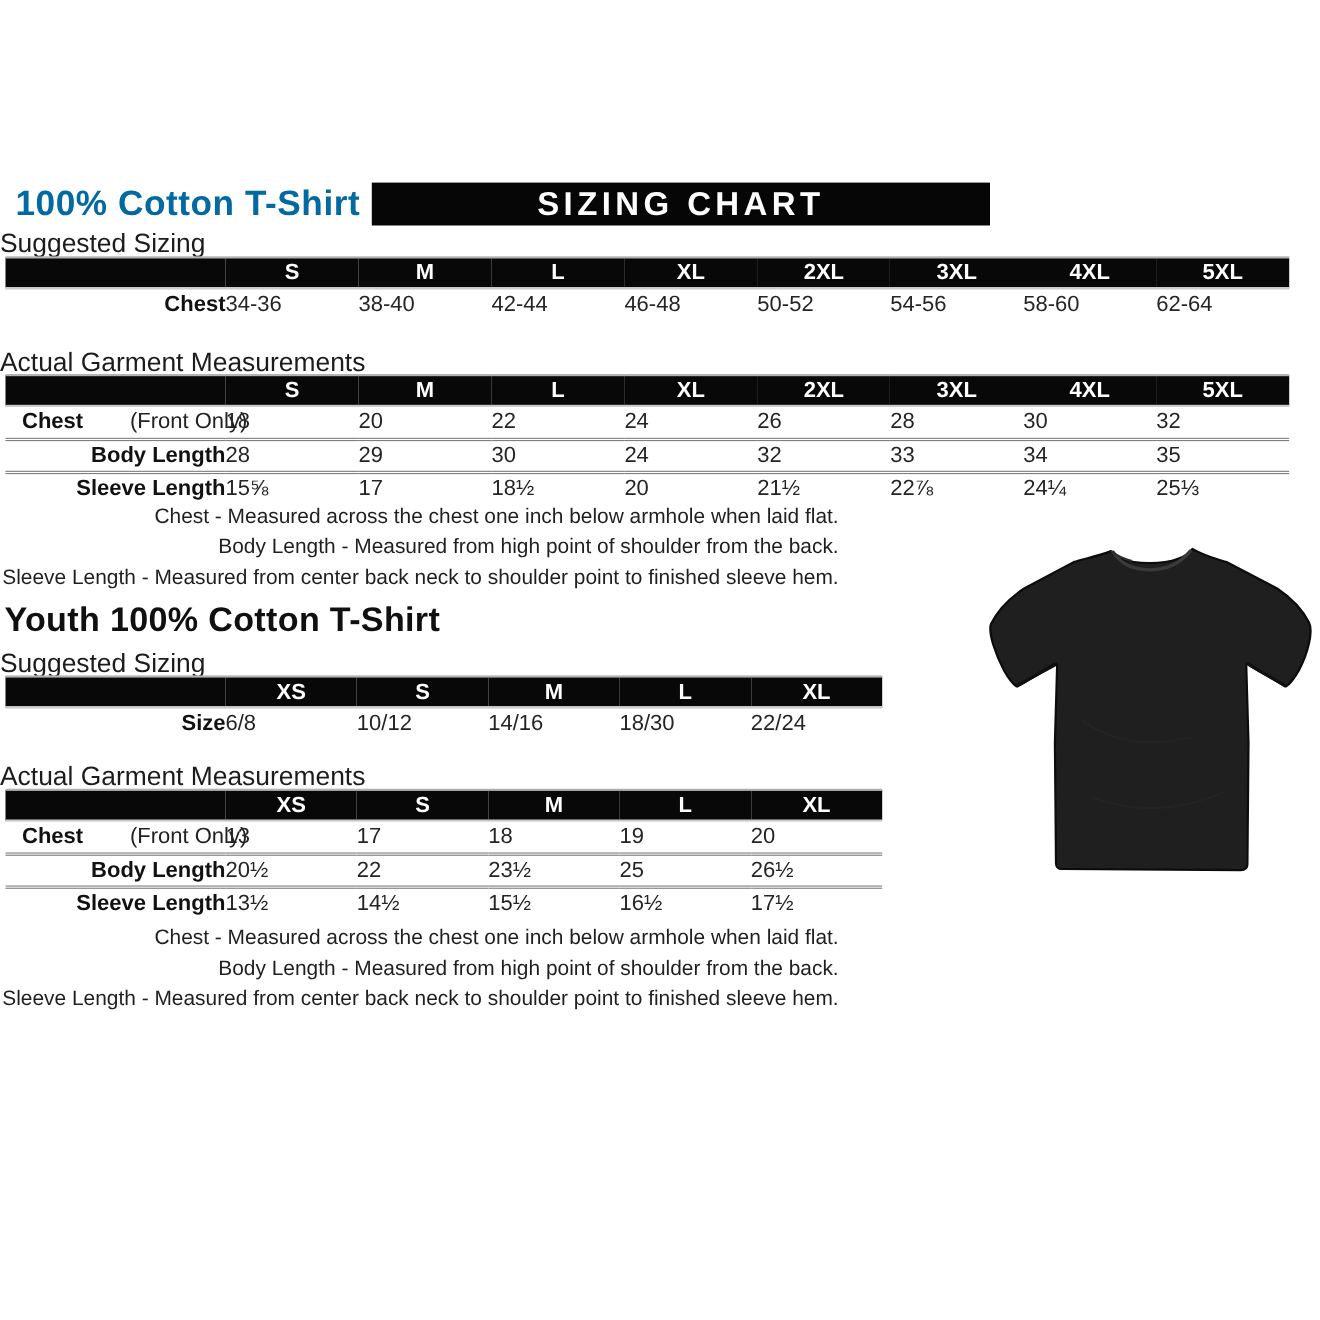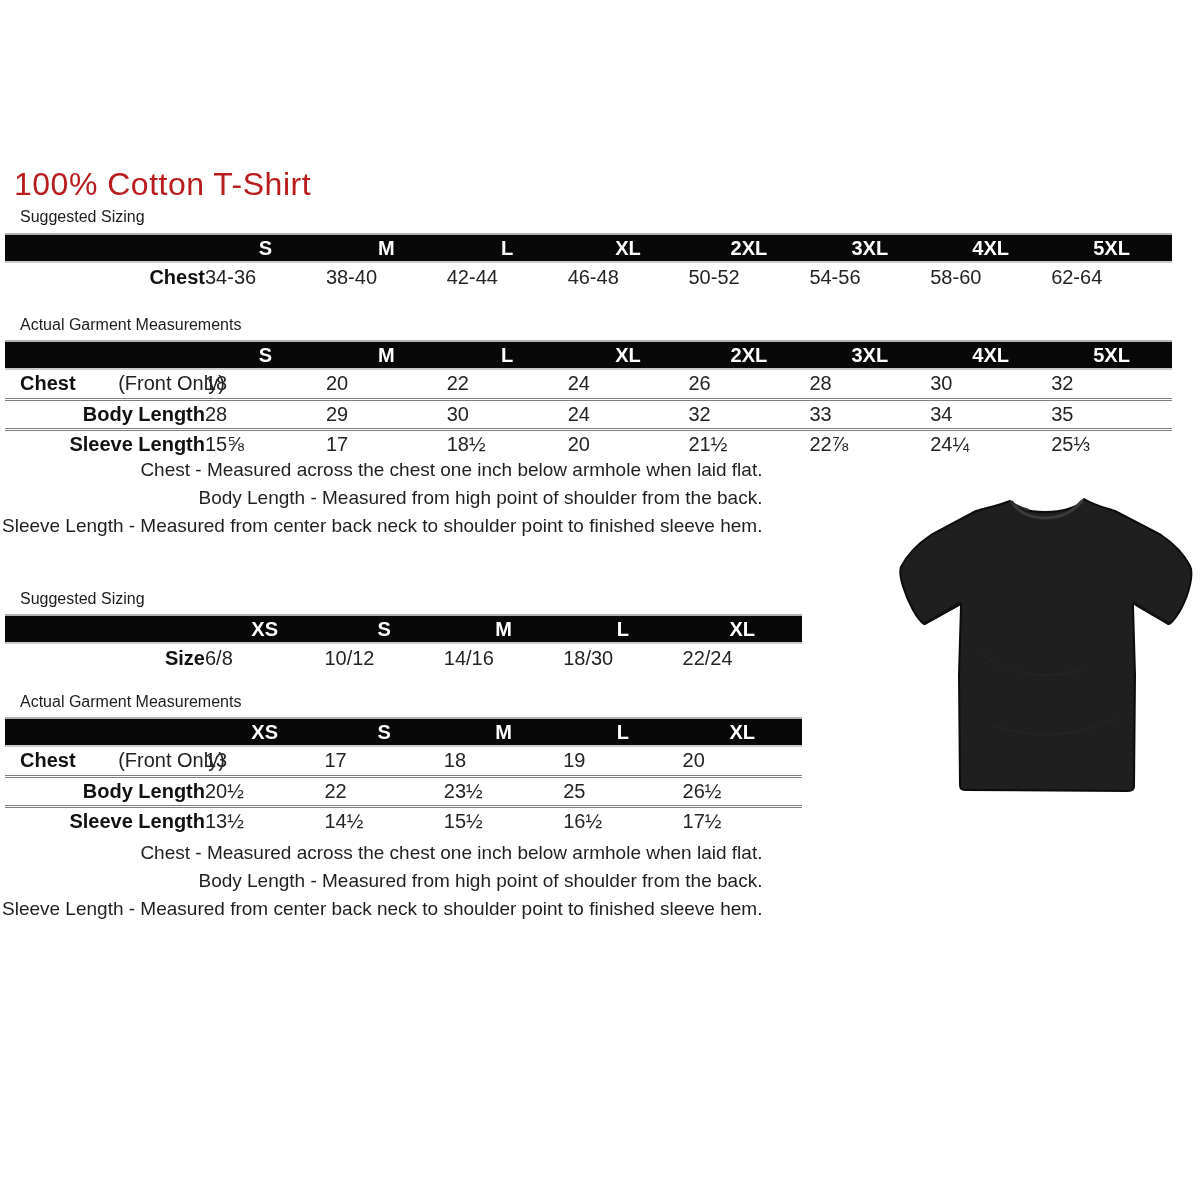--- a/index.html
+++ b/index.html
@@ -8,32 +8,32 @@
     font-family:"Liberation Sans", sans-serif;
     color:#1a1a1a;
     width:1200px; height:1200px;
     position:relative;
     overflow:hidden;
   }
   .canvas { position:absolute; top:0; left:0; width:1200px; height:1200px; background:#fff; }
 
   .main-title {
     position:absolute; left:14px; top:166px;
-    font-size:32px; font-weight:400; letter-spacing:0.5px; color:#b91c1c;text-align:right;
+    font-size:32px; font-weight:700; letter-spacing:0.5px; color:#0369a1;text-align:right;
   }
   .banner {
     position:absolute; left:338px; top:166px; width:562px; height:39px;
     background:#060606; color:#ffffff;
     font-size:30px; font-weight:bold; letter-spacing:4px;
     text-align:center; line-height:39px;
   }
 
   .section-label {
-    position:absolute; left:20px;
-    font-size:16px; color:#1c1c1c;
+    position:absolute; left:0;
+    font-size:24px; color:#1c1c1c;
   }
 
   .table-wrap { position:absolute; left:5px; }
   .table-wrap.adult { width:1167px; }
   .table-wrap.youth { width:797px; }
 
   table.sizing-table {
     border-collapse:collapse; table-layout:fixed; width:100%;
     font-size:20px;
   }
@@ -67,20 +67,21 @@
   }
 
   .tshirt-box { position:absolute; left:893px; top:475px; width:305px; height:335px; }
 </style>
 </head>
 <body>
 
 <div class="canvas">
 
   <div class="main-title">100% Cotton T-Shirt</div>
+  <div class="banner">SIZING CHART</div>
 
   <div class="section-label" style="top:208px;">Suggested Sizing</div>
   <div class="table-wrap adult suggested" style="top:233px;">
       <table class="sizing-table">
         <thead>
           <tr>
             <th class="corner"></th>
             <th>S</th>
             <th>M</th>
             <th>L</th>
@@ -160,20 +161,21 @@
         </tbody>
       </table>
     </div>
 
   <div class="notes" style="top:460px;">
     <div class="note-line">Chest - Measured across the chest one inch below armhole when laid flat.</div>
     <div class="note-line">Body Length - Measured from high point of shoulder from the back.</div>
     <div class="note-line">Sleeve Length - Measured from center back neck to shoulder point to finished sleeve hem.</div>
   </div>
 
+  <div class="youth-title">Youth 100% Cotton T-Shirt</div>
 
   <div class="section-label" style="top:590px;">Suggested Sizing</div>
   <div class="table-wrap youth suggested" style="top:614px;">
       <table class="sizing-table">
         <thead>
           <tr>
             <th class="corner"></th>
             <th>XS</th>
             <th>S</th>
             <th>M</th>

